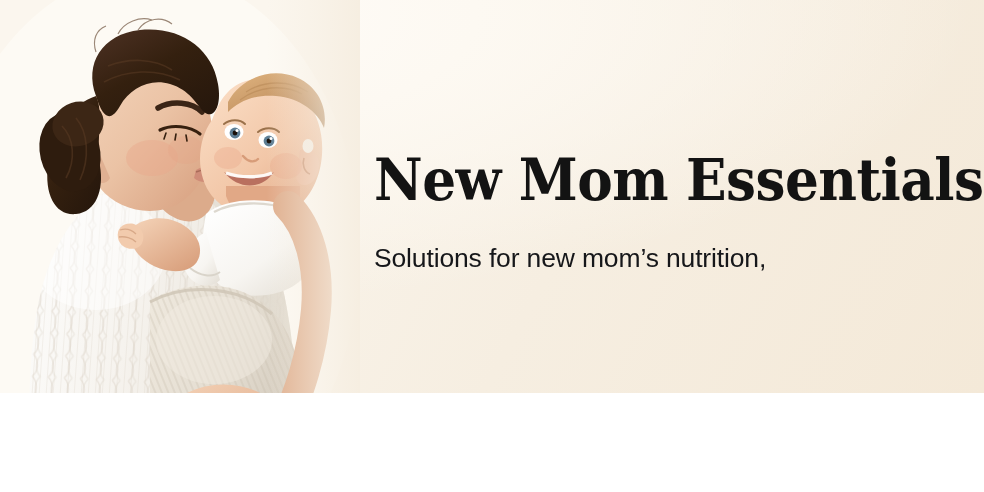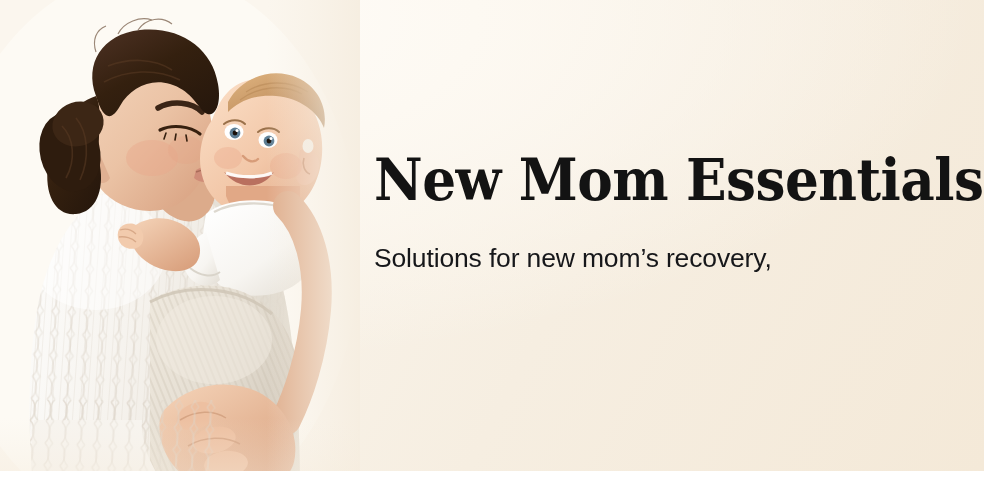--- a/index.html
+++ b/index.html
@@ -7,21 +7,21 @@
     padding: 0;
     background: #ffffff;
   }
   body {
     font-family: "Liberation Sans", sans-serif;
   }
 
   .banner {
     position: relative;
     width: 984px;
-    height: 471px;
+    height: 393px;
     overflow: hidden;
     
     background:
       radial-gradient(140% 120% at 12% 4%, #fffdfa 0%, #fdf9f2 26%, rgba(253,249,242,0) 62%),
       linear-gradient(118deg, #fdfbf8 0%, #f9f3e9 32%, #f6eee1 58%, #f4e9d8 100%);
   }
 
   
   .photo {
     position: absolute;
@@ -288,17 +288,17 @@
       </g>
 
       <rect width="360" height="492" fill="url(#photoFadeR)"></rect>
       <rect width="360" height="492" fill="url(#photoFadeB)"></rect>
     </svg>
   </div>
 
   <div class="copy">
     <h1 class="headline">New Mom Essentials</h1>
     <p class="subcopy">
-      <span class="line">Solutions for new mom’s recovery,</span>
+      <span class="line">Solutions for new mom’s nutrition,</span>
     </p>
   </div>
 
 </div>
 
 </body></html>

